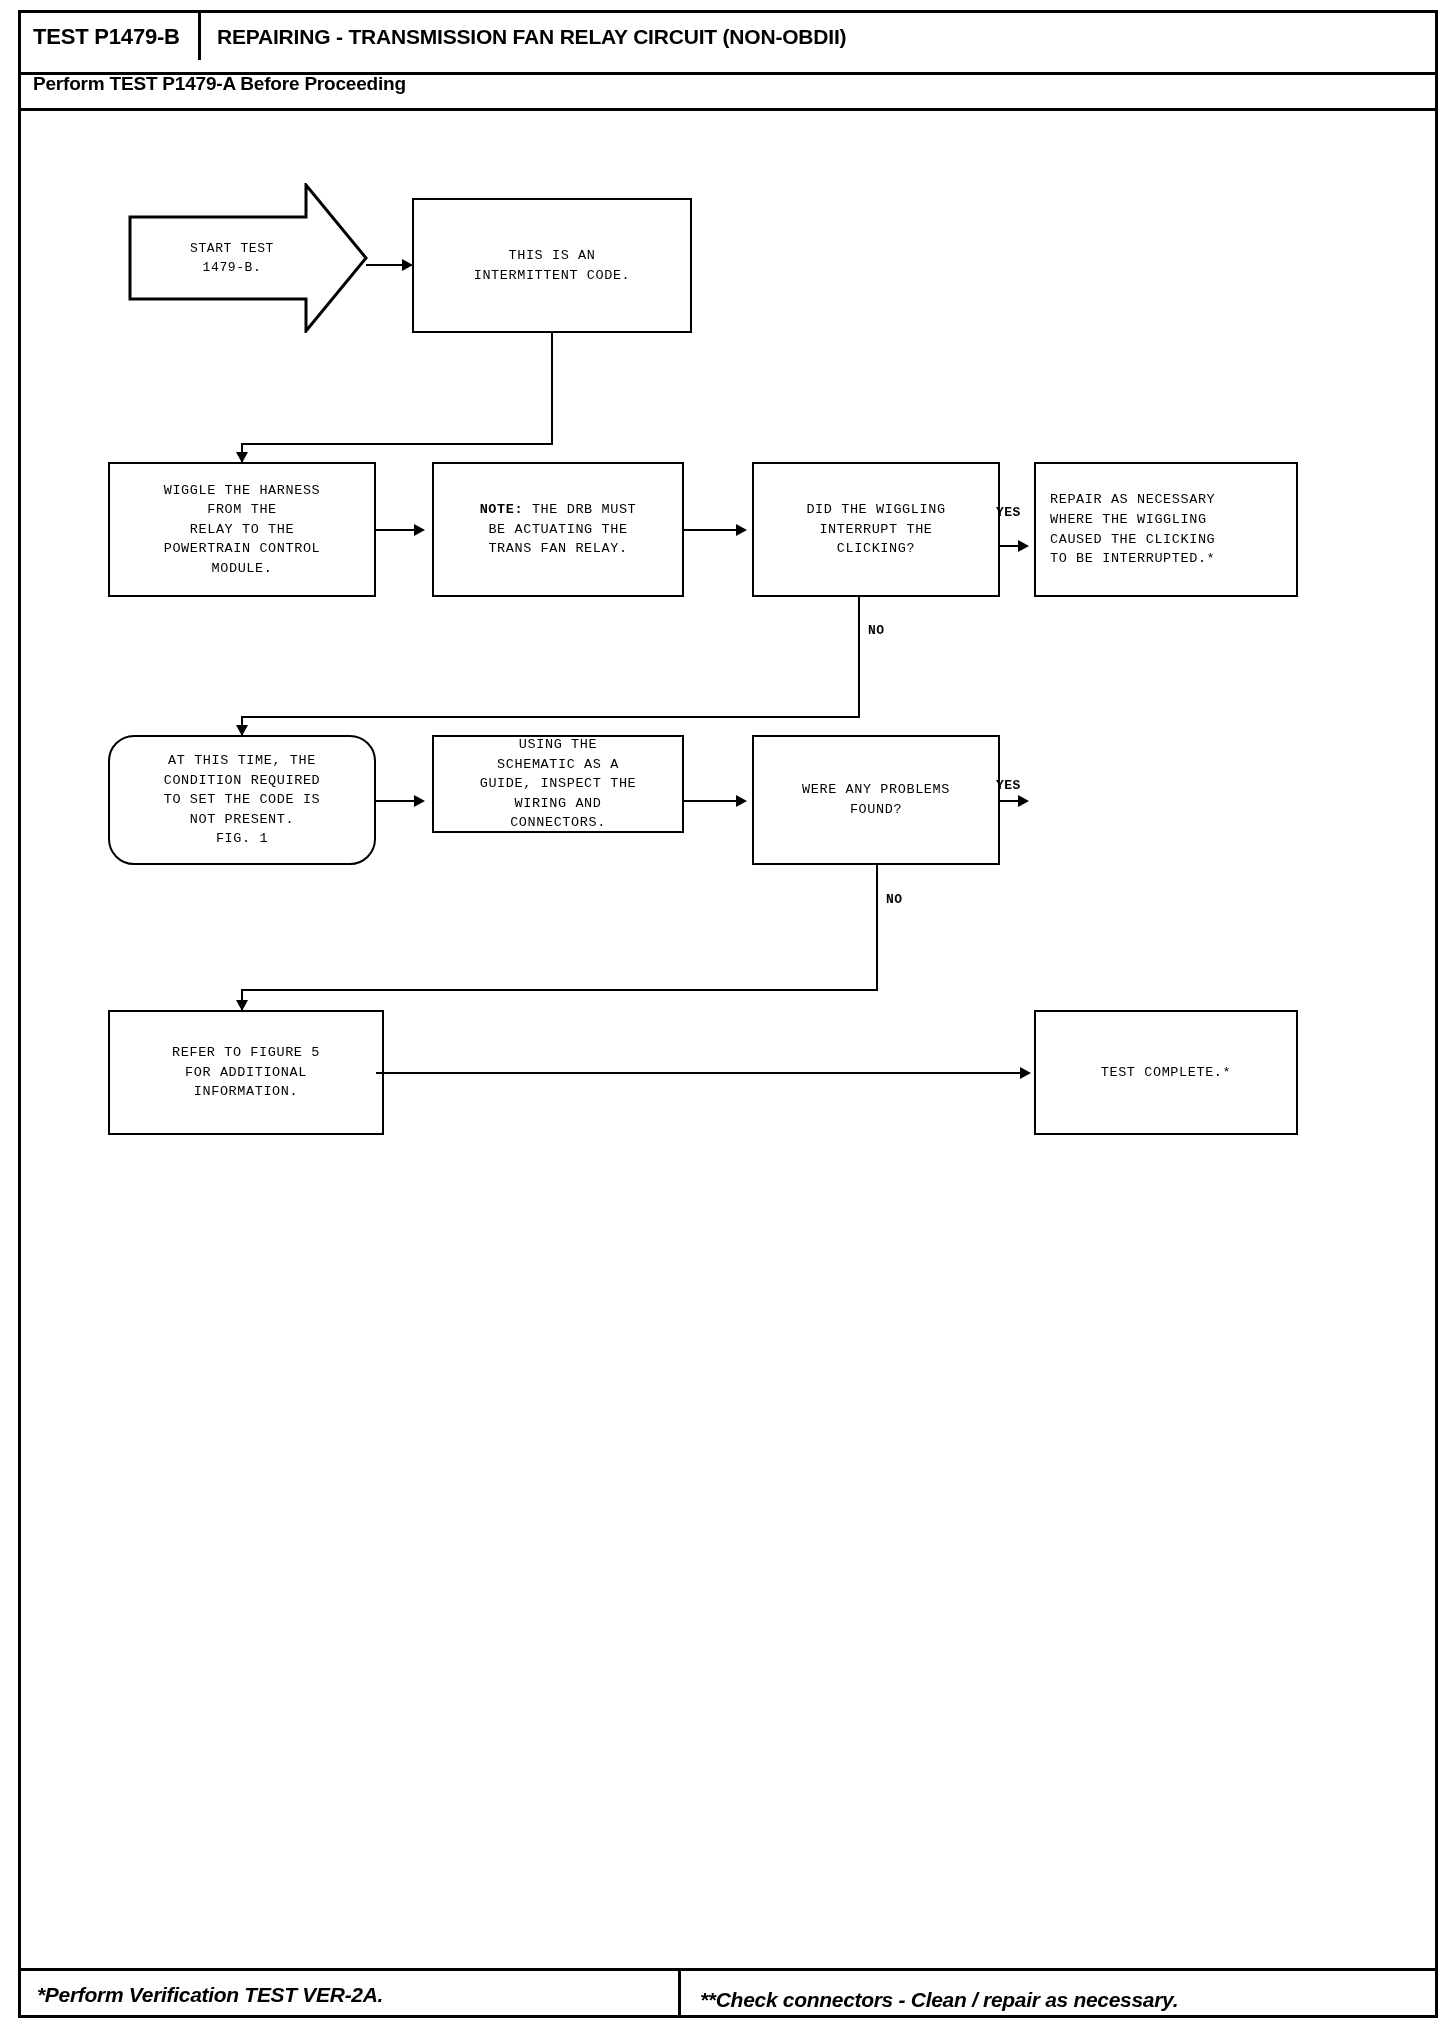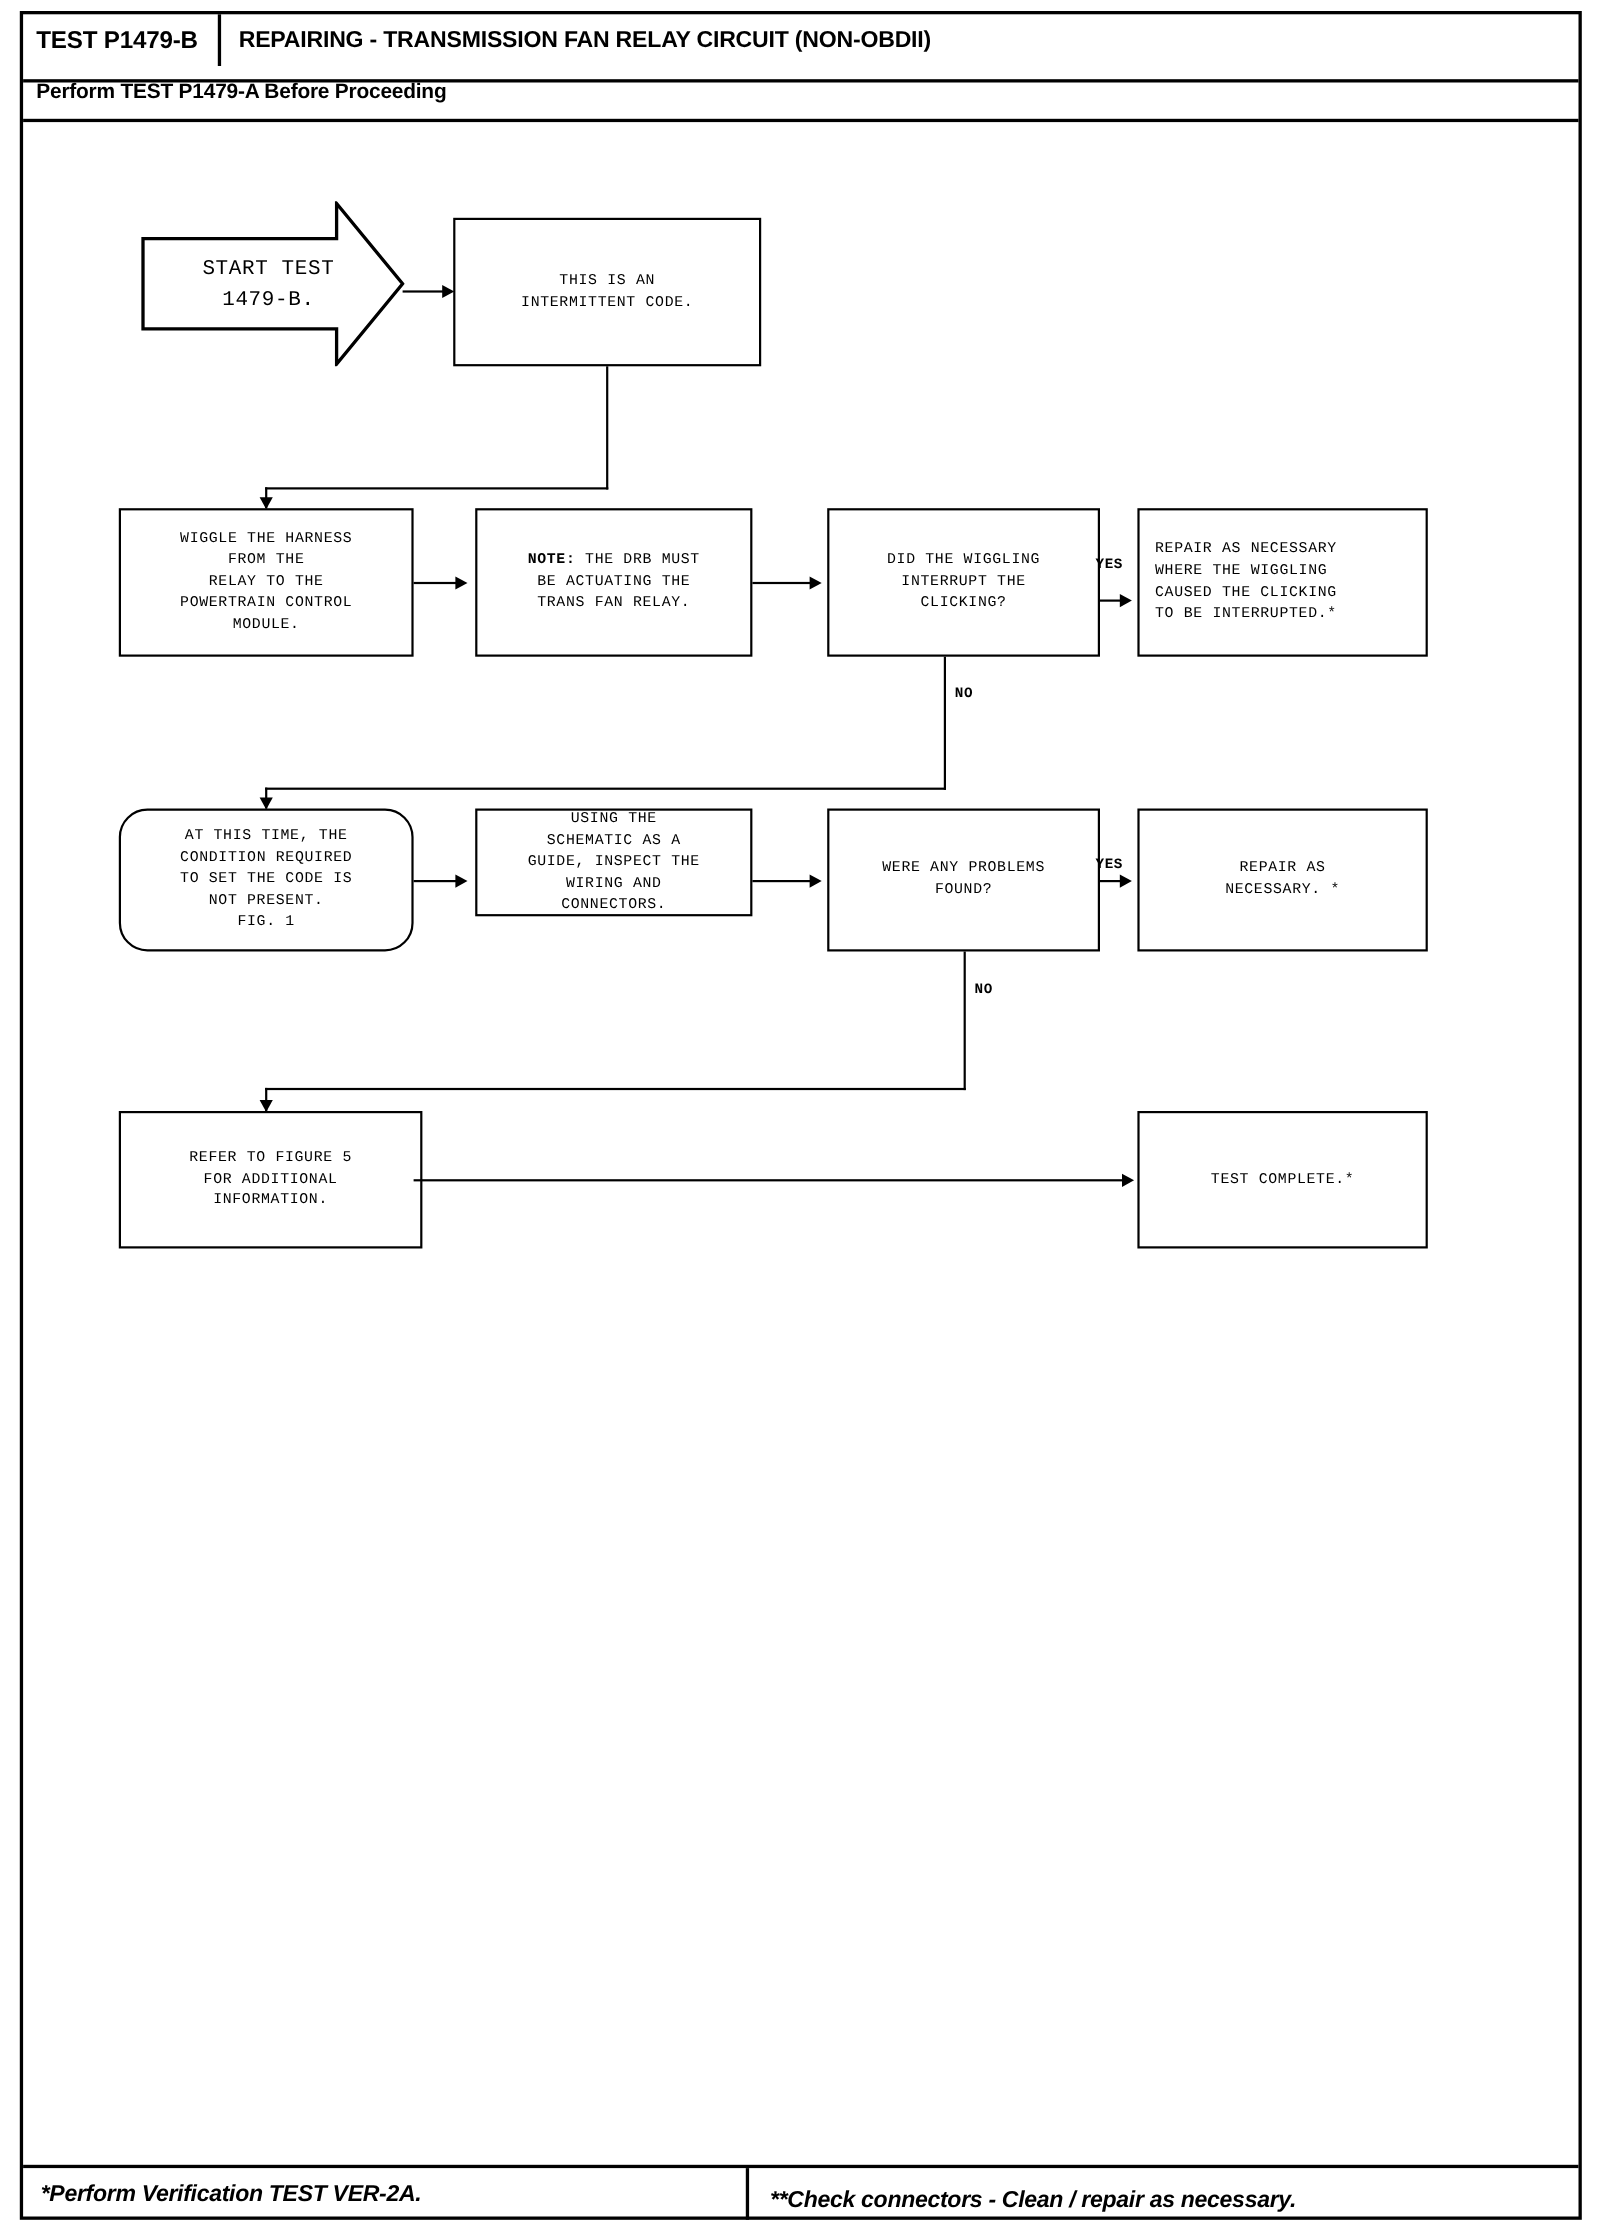--- a/index.html
+++ b/index.html
@@ -151,30 +151,30 @@
   
   .start-shape {
     position: absolute;
     left: 128px;
     top: 183px;
     width: 240px;
     height: 150px;
   }
   .start-shape .label {
     position: absolute;
-    left: 16px;
+    left: 4px;
     top: 0;
     width: 200px;
     height: 150px;
     display: flex;
     align-items: center;
     justify-content: center;
     text-align: center;
     font-family: "Liberation Mono", monospace;
-    font-size: 19px;
+    font-size: 13px;
     line-height: 1.5;
     letter-spacing: 0.6px;
     white-space: pre-line;
   }
 
   
   .ln { position: absolute; background: #000; }
   .lnh { height: 2px; }
   .lnv { width: 2px; }
 
@@ -274,24 +274,20 @@
 GUIDE, INSPECT THE
 WIRING AND
 CONNECTORS.</span>
   </div>
 
   <div class="fbox" style="left:752px; top:735px; width:248px; height:130px;">
     <span class="txt">WERE ANY PROBLEMS
 FOUND?</span>
   </div>
 
-  <div class="fbox" style="left:1034px; top:735px; width:264px; height:130px;">
-    <span class="txt">REPAIR AS
-NECESSARY. *</span>
-  </div>
 
   <div class="fbox" style="left:108px; top:1010px; width:276px; height:125px;">
     <span class="txt">REFER TO FIGURE 5
 FOR ADDITIONAL
 INFORMATION.</span>
   </div>
 
   <div class="fbox" style="left:1034px; top:1010px; width:264px; height:125px;">
     <span class="txt">TEST COMPLETE.*</span>
   </div>

